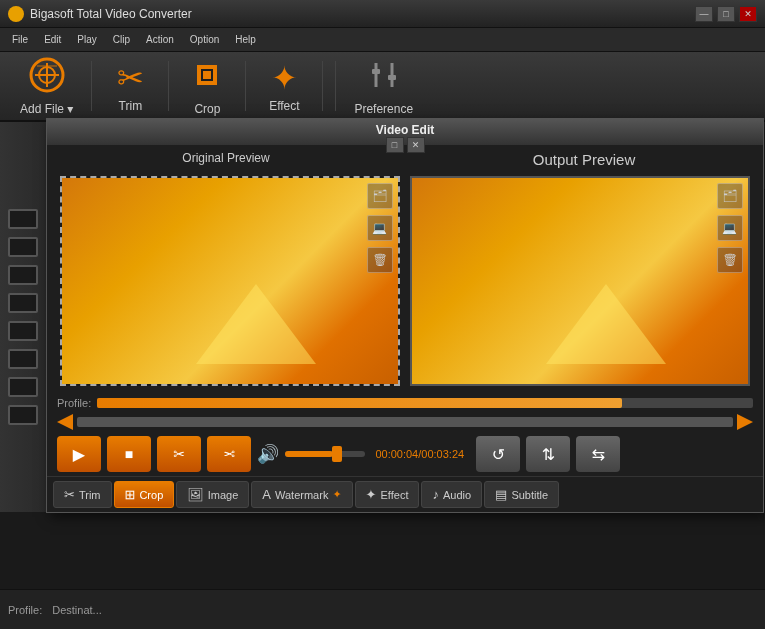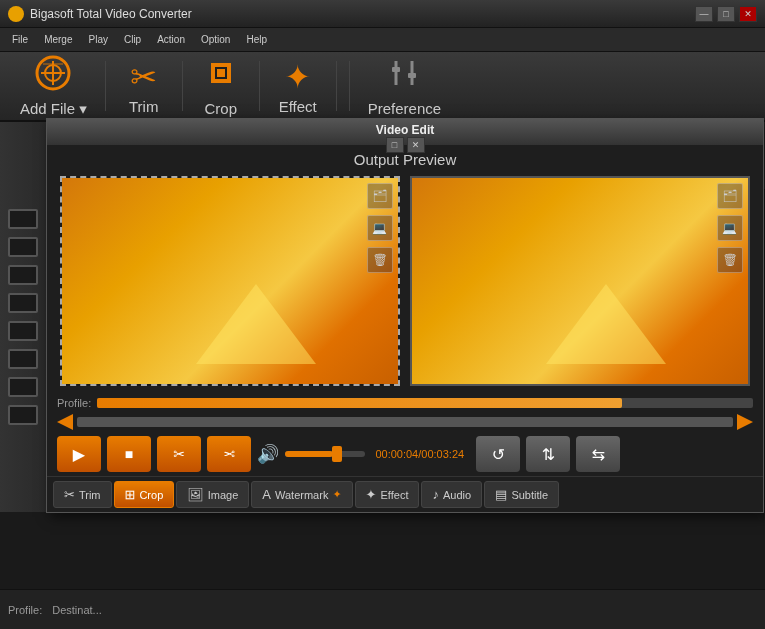--- a/index.html
+++ b/index.html
@@ -80,21 +80,21 @@
       padding: 6px 10px;
       cursor: pointer;
       border-radius: 4px;
       min-width: 60px;
     }
     .toolbar-btn .tb-icon {
       font-size: 28px;
       margin-bottom: 2px;
     }
     .toolbar-btn .tb-label {
-      font-size: 15px;
+      font-size: 12px;
       color: #ccc;
     }
     .tb-orange { color: #e87c00; }
     .tb-gray { color: #888; }
     .toolbar-sep {
       width: 1px;
       height: 50px;
       background: #444;
       margin: 0 4px;
     }
@@ -335,21 +335,21 @@
   <span class="title-text">Bigasoft Total Video Converter</span>
   <div class="win-controls">
     <div class="win-btn">—</div>
     <div class="win-btn">□</div>
     <div class="win-btn close">✕</div>
   </div>
 </div>
 
 <div id="menu-bar">
   <span class="menu-item">File</span>
-  <span class="menu-item">Merge</span>
+  <span class="menu-item">Edit</span>
   <span class="menu-item">Play</span>
   <span class="menu-item">Clip</span>
   <span class="menu-item">Action</span>
   <span class="menu-item">Option</span>
   <span class="menu-item">Help</span>
 </div>
 
 <div id="toolbar">
 
   <div class="toolbar-btn">
@@ -443,20 +443,23 @@
   <div id="video-edit-title">
     <span class="dialog-title">Video Edit</span>
     <div class="dialog-controls">
       <div class="dialog-btn">□</div>
       <div class="dialog-btn">✕</div>
     </div>
   </div>
 
   <div style="display:flex;background:#1e1e1e;padding-top:6px;">
     <div style="flex:1;text-align:center;">
+      <span style="color:#ccc;font-size:12px;">Original Preview</span>
+    </div>
+    <div style="flex:1;text-align:center;">
       <span style="color:#ccc;font-size:15px;">Output Preview</span>
     </div>
   </div>
 
   <div id="preview-area">
 
     <div class="preview-panel" style="position:relative;">
       <div class="preview-video" style="border:2px dashed #aaa;position:relative;">
         <div class="preview-video-inner">
 

